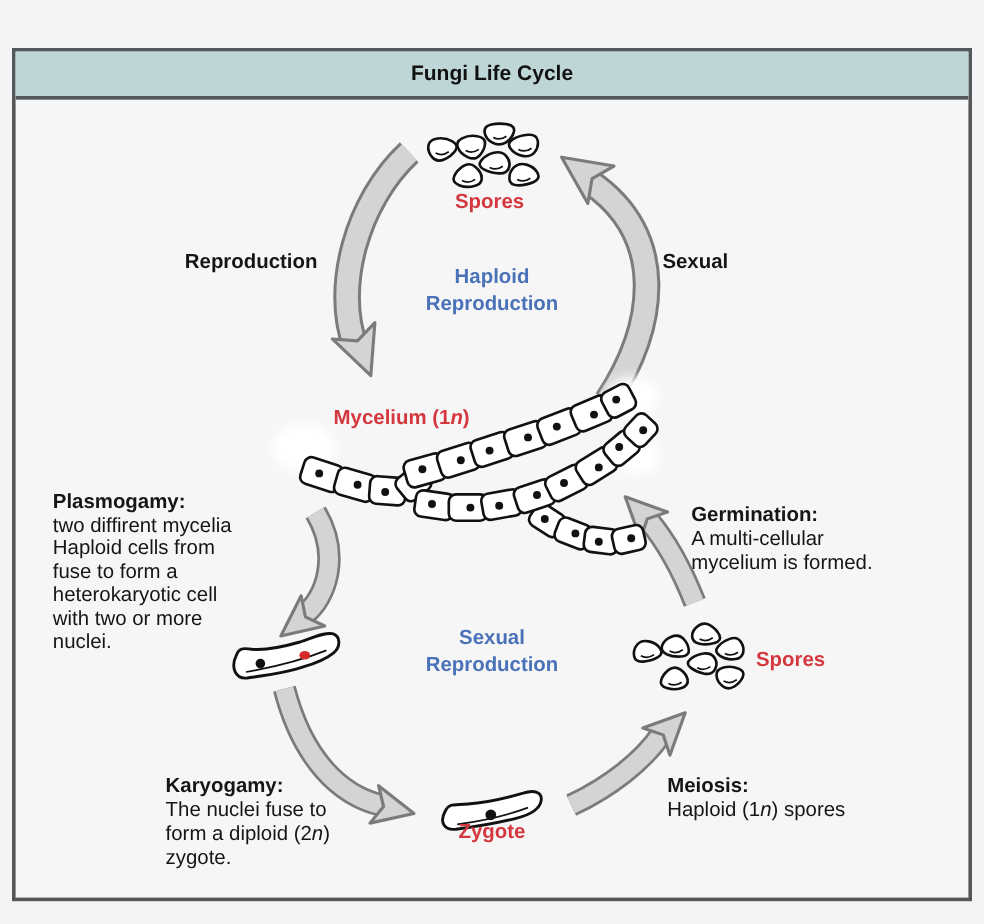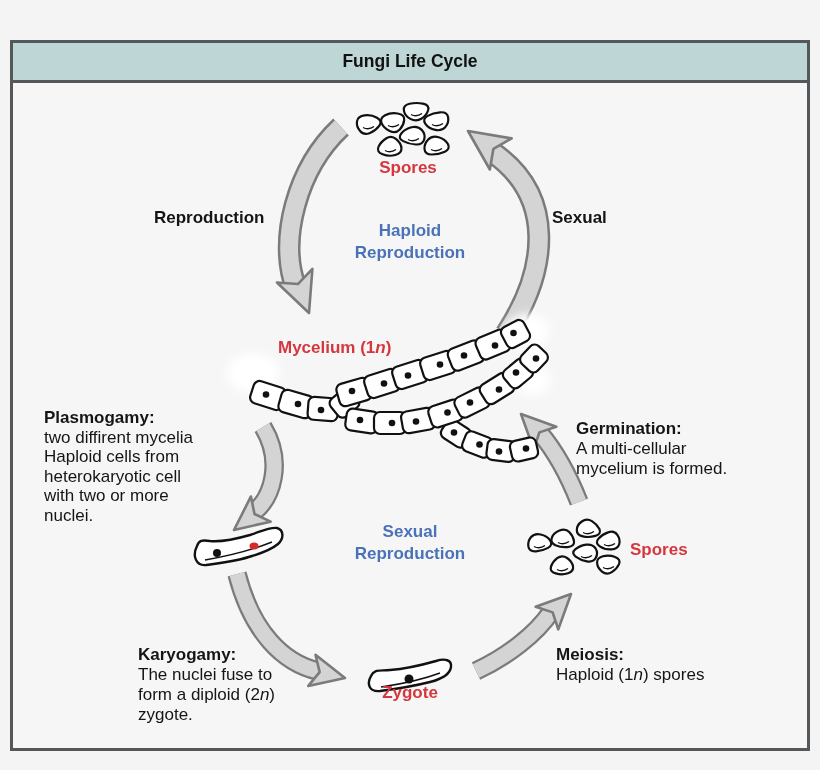--- a/index.html
+++ b/index.html
@@ -177,20 +177,21 @@
   </div>
 
   <div class="lbl red" style="left:278px;top:338px;">
     <span>Mycelium (1</span><span class="it">n</span><span>)</span>
   </div>
 
   <div class="lbl tight" style="left:44px;top:408px;">
     <div class="b">Plasmogamy:</div>
     <div>two diffirent mycelia</div>
     <div>Haploid cells from</div>
+    <div>fuse to form a</div>
     <div>heterokaryotic cell</div>
     <div>with two or more</div>
     <div>nuclei.</div>
   </div>
 
 
   <div class="lbl blue" style="left:330px;top:521px;width:160px;">
     <div>Sexual</div>
     <div>Reproduction</div>
   </div>

